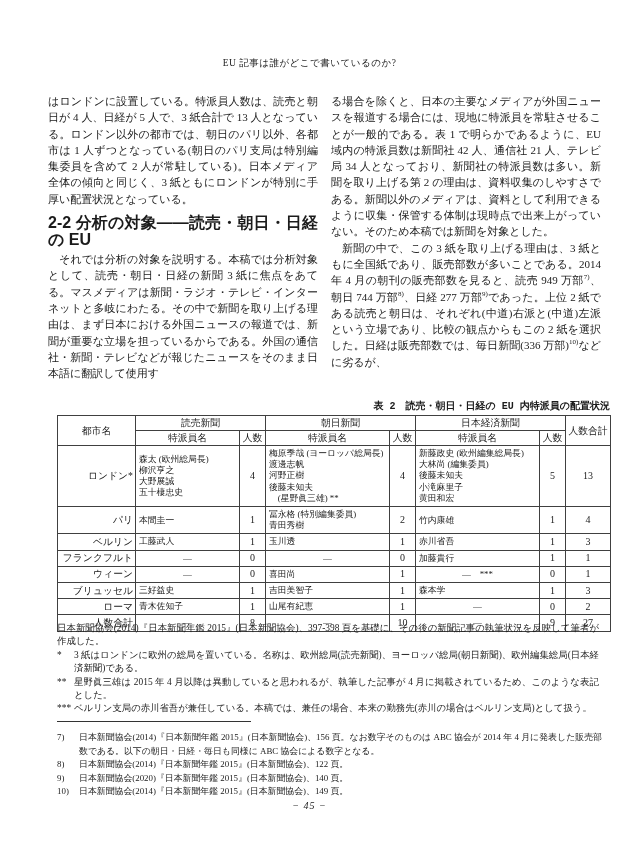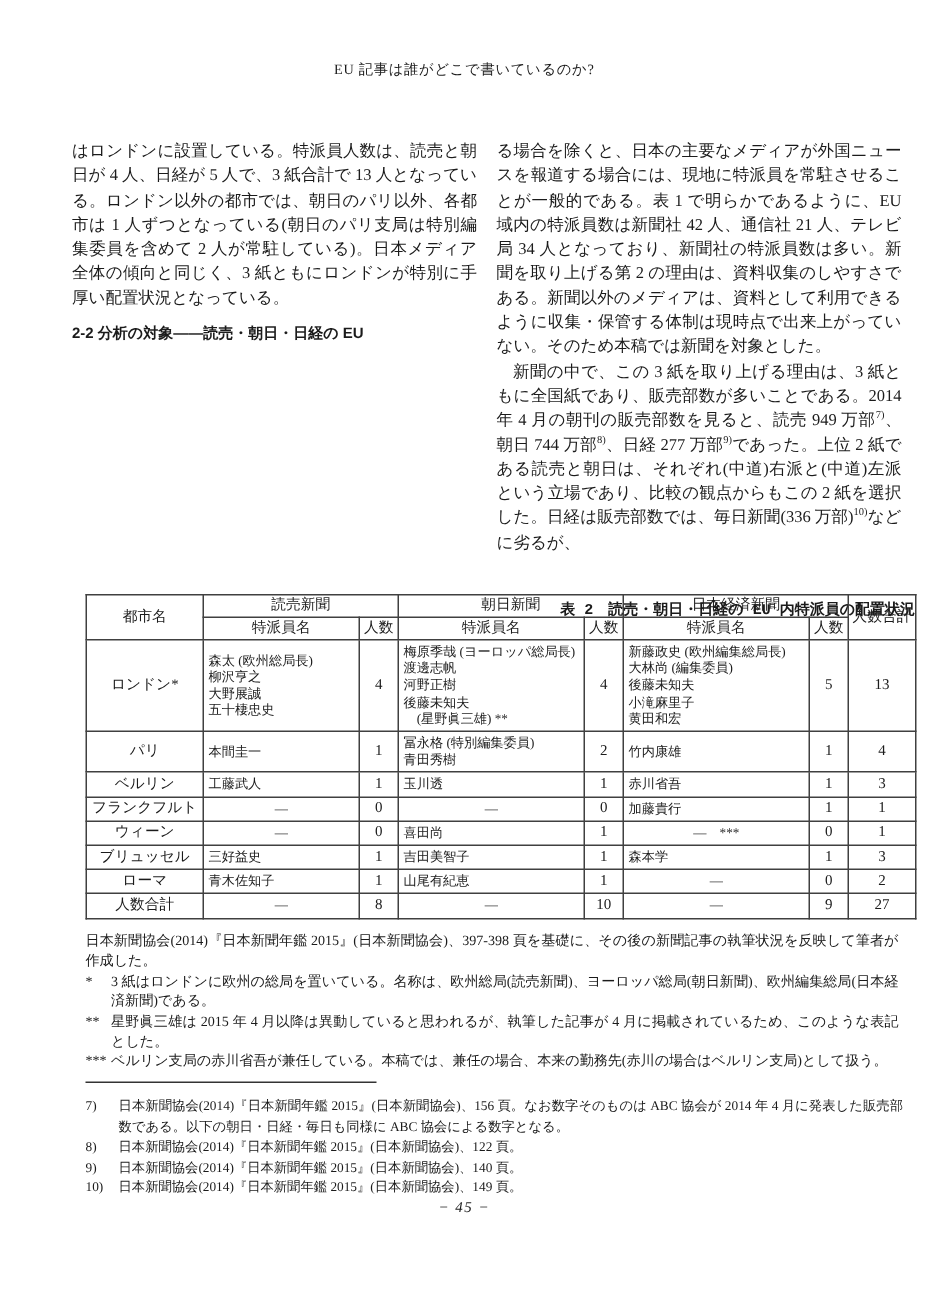--- a/index.html
+++ b/index.html
@@ -1,40 +1,40 @@
 <!DOCTYPE html>
 <html><head>
 <meta charset="utf-8">
 <style>
   html,body{margin:0;padding:0;background:#fff;}
   body{width:619px;height:866px;position:relative;overflow:hidden;
        font-family:"Liberation Serif","DejaVu Serif",serif;color:#1b1b1b;}
   .page{position:absolute;inset:0;}
 
-  .header-title{position:absolute;top:40px;left:0;right:0;text-align:center;
+  .header-title{position:absolute;top:57px;left:0;right:0;text-align:center;
     font-size:9.5px;letter-spacing:.5px;}
 
   .columns{position:absolute;top:93px;left:48px;width:553px;display:flex;gap:13px;}
   .col{width:270px;font-size:11px;line-height:16.3px;text-align:justify;}
   .col p{margin:0;}
   .indent{text-indent:11px;}
   .section-heading{font-family:"Liberation Sans","DejaVu Sans",sans-serif;
-    font-size:10px;font-weight:bold;margin:8px 0 3px;line-height:16.5px;}
+    font-size:16px;font-weight:bold;margin:8px 0 3px;line-height:16.5px;}
   .h-line2{padding-left:52px;}
   sup{font-size:7px;line-height:0;vertical-align:super;}
 
   .table-caption{position:absolute;top:399px;left:57px;width:553px;text-align:right;
     font-family:Liberation Mono, monospace;font-weight:bold;font-size:10px;}
 
-  table{position:absolute;top:396px;left:57px;width:553px;border-collapse:collapse;
+  table{position:absolute;top:415px;left:57px;width:553px;border-collapse:collapse;
     table-layout:fixed;padding-left:22px;}
   th,td{border:1px solid #404040;vertical-align:middle;}
   th{font-family:"Liberation Sans","DejaVu Sans",sans-serif;font-weight:normal;
     font-size:9.8px;padding:1px 0;line-height:12px;text-align:center;}
-  td.c-city{font-size:9.8px;padding:1px 2px;line-height:12px;text-align:center;}
+  td.c-city{font-size:9.8px;padding:1px 2px;line-height:12px;text-align:right;}
   td.c-names{font-size:8.8px;line-height:11.2px;padding:2px 3px;text-align:left;}
   td.c-names.dash{text-align:center;}
   td.c-count,td.c-total{font-size:10px;text-align:center;padding:1px 0;line-height:12px;}
 
   .notes{position:absolute;top:622px;left:57px;width:542px;font-size:9.4px;
     line-height:13.4px;text-align:justify;}
   .note{display:flex;}
   .note .marker{flex:0 0 17px;}
   .note .ntext{flex:1;}
 
@@ -55,20 +55,21 @@
 <div class="page">
 
   <div class="header-title">EU 記事は誰がどこで書いているのか?</div>
 
   <div class="columns">
     <div class="col">
       <p class="body-text">はロンドンに設置している。特派員人数は、読売と朝日が 4 人、日経が 5 人で、3 紙合計で 13 人となっている。ロンドン以外の都市では、朝日のパリ以外、各都市は 1 人ずつとなっている(朝日のパリ支局は特別編集委員を含めて 2 人が常駐している)。日本メディア全体の傾向と同じく、3 紙ともにロンドンが特別に手厚い配置状況となっている。</p>
       <div class="section-heading">
         <div class="h-line1">2-2 分析の対象——読売・朝日・日経の EU</div>
       </div>
+      <p class="body-text indent">それでは分析の対象を説明する。本稿では分析対象として、読売・朝日・日経の新聞 3 紙に焦点をあてる。マスメディアは新聞・ラジオ・テレビ・インターネットと多岐にわたる。その中で新聞を取り上げる理由は、まず日本における外国ニュースの報道では、新聞が重要な立場を担っているからである。外国の通信社・新聞・テレビなどが報じたニュースをそのまま日本語に翻訳して使用す</p>
     </div>
     <div class="col">
       <p class="body-text">る場合を除くと、日本の主要なメディアが外国ニュースを報道する場合には、現地に特派員を常駐させることが一般的である。表 1 で明らかであるように、EU 域内の特派員数は新聞社 42 人、通信社 21 人、テレビ局 34 人となっており、新聞社の特派員数は多い。新聞を取り上げる第 2 の理由は、資料収集のしやすさである。新聞以外のメディアは、資料として利用できるように収集・保管する体制は現時点で出来上がっていない。そのため本稿では新聞を対象とした。</p>
       <p class="body-text indent" id="rich-p"><span>新聞の中で、この 3 紙を取り上げる理由は、3 紙ともに全国紙であり、販売部数が多いことである。2014 年 4 月の朝刊の販売部数を見ると、読売 949 万部</span><sup>7)</sup><span>、朝日 744 万部</span><sup>8)</sup><span>、日経 277 万部</span><sup>9)</sup><span>であった。上位 2 紙である読売と朝日は、それぞれ(中道)右派と(中道)左派という立場であり、比較の観点からもこの 2 紙を選択した。日経は販売部数では、毎日新聞(336 万部)</span><sup>10)</sup><span>などに劣るが、</span></p>
     </div>
   </div>
 
   <div class="table-caption">表 2　読売・朝日・日経の EU 内特派員の配置状況</div>
 
   <table>
@@ -266,21 +267,21 @@
       <div class="footnote">
         <span class="num">7)</span>
         <span class="ftext">日本新聞協会(2014)『日本新聞年鑑 2015』(日本新聞協会)、156 頁。なお数字そのものは ABC 協会が 2014 年 4 月に発表した販売部数である。以下の朝日・日経・毎日も同様に ABC 協会による数字となる。</span>
       </div>
       <div class="footnote">
         <span class="num">8)</span>
         <span class="ftext">日本新聞協会(2014)『日本新聞年鑑 2015』(日本新聞協会)、122 頁。</span>
       </div>
       <div class="footnote">
         <span class="num">9)</span>
-        <span class="ftext">日本新聞協会(2014)『日本新聞年鑑 2015』(日本新聞協会)、140 頁。</span>
+        <span class="ftext">日本新聞協会(2020)『日本新聞年鑑 2015』(日本新聞協会)、140 頁。</span>
       </div>
       <div class="footnote">
         <span class="num">10)</span>
         <span class="ftext">日本新聞協会(2014)『日本新聞年鑑 2015』(日本新聞協会)、149 頁。</span>
       </div>
     </div>
 
   <div class="page-number">− 45 −</div>
 
 </div>

